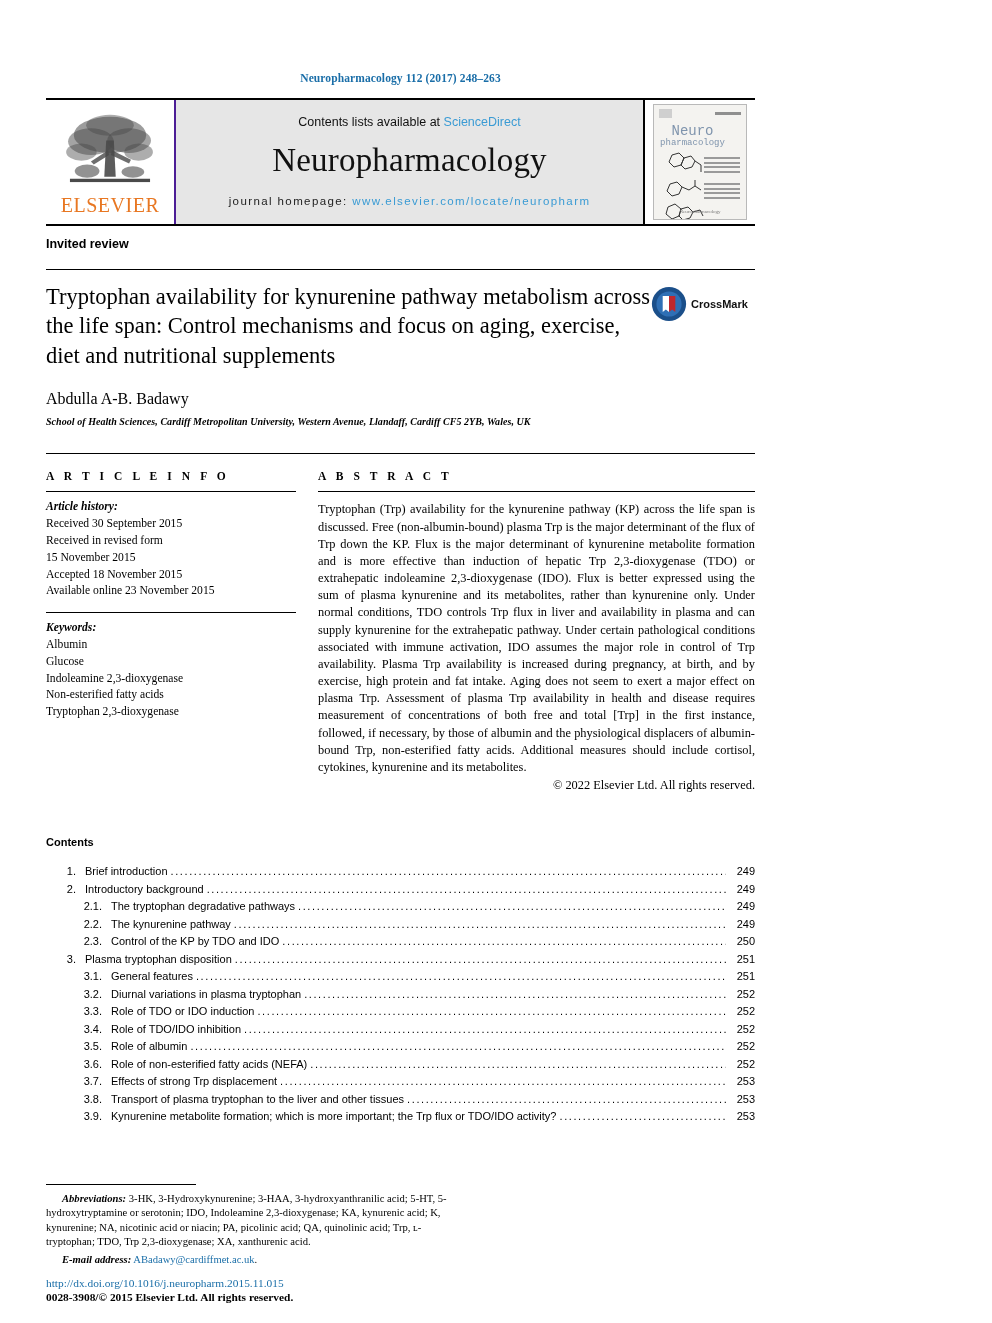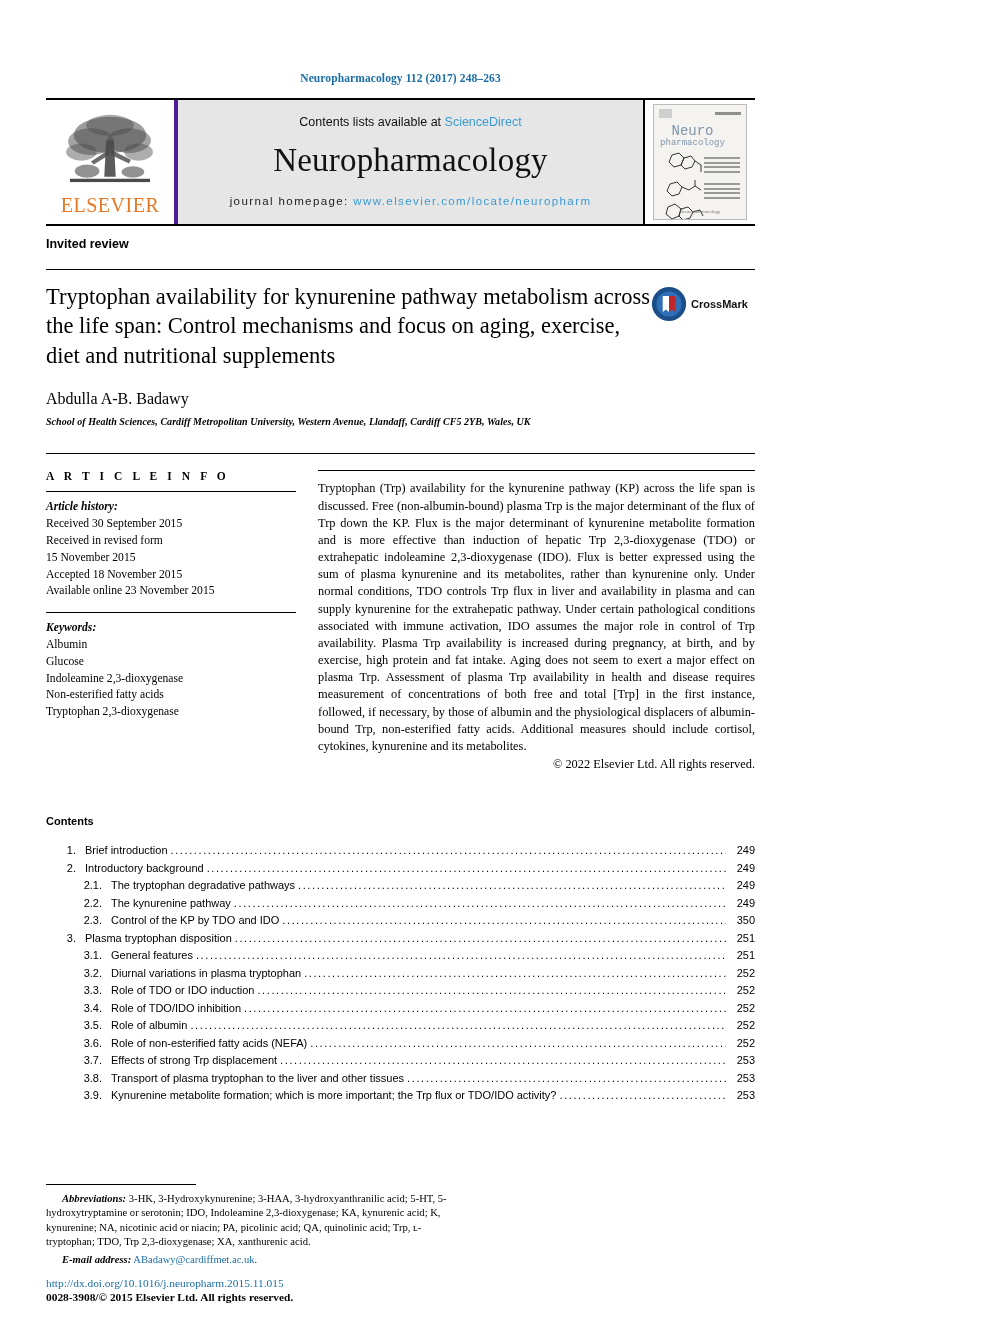--- a/index.html
+++ b/index.html
@@ -55,21 +55,21 @@
     margin-top: 1px;
   }
   .mast-center {
     flex: 1 1 auto;
     background: #e6e6e6;
     display: flex;
     flex-direction: column;
     align-items: center;
     justify-content: center;
     padding: 8px 0 10px;
-    border-left: 4px solid #4c1d95;
+    border-left: 2px solid #4c1d95;
   }
   .contents-line {
     font-family: "Liberation Sans", sans-serif;
     font-size: 12.5px;
     color: #111;
   }
   .contents-line .sd { color: #3a9bd4; }
   .journal-name {
     font-family: "Liberation Serif", serif;
     font-size: 33px;
@@ -374,20 +374,21 @@
         <div class="lbl">Keywords:</div>
         <div>Albumin</div>
         <div>Glucose</div>
         <div>Indoleamine 2,3-dioxygenase</div>
         <div>Non-esterified fatty acids</div>
         <div>Tryptophan 2,3-dioxygenase</div>
       </div>
     </div>
 
     <div class="col-abs">
+      <div class="sec-head">A B S T R A C T</div>
       <div class="rule"></div>
       <div class="abs-body">
         <p>Tryptophan (Trp) availability for the kynurenine pathway (KP) across the life span is discussed. Free (non-albumin-bound) plasma Trp is the major determinant of the flux of Trp down the KP. Flux is the major determinant of kynurenine metabolite formation and is more effective than induction of hepatic Trp 2,3-dioxygenase (TDO) or extrahepatic indoleamine 2,3-dioxygenase (IDO). Flux is better expressed using the sum of plasma kynurenine and its metabolites, rather than kynurenine only. Under normal conditions, TDO controls Trp flux in liver and availability in plasma and can supply kynurenine for the extrahepatic pathway. Under certain pathological conditions associated with immune activation, IDO assumes the major role in control of Trp availability. Plasma Trp availability is increased during pregnancy, at birth, and by exercise, high protein and fat intake. Aging does not seem to exert a major effect on plasma Trp. Assessment of plasma Trp availability in health and disease requires measurement of concentrations of both free and total [Trp] in the first instance, followed, if necessary, by those of albumin and the physiological displacers of albumin-bound Trp, non-esterified fatty acids. Additional measures should include cortisol, cytokines, kynurenine and its metabolites.</p>
         <p class="abs-copy">© 2022 Elsevier Ltd. All rights reserved.</p>
       </div>
     </div>
   </div>
 
   <div class="contents-block">
     <div class="contents-title">Contents</div>
@@ -413,21 +414,21 @@
         <div class="toc-row">
           <span class="toc-num lvl2">2.2.</span>
           <span class="toc-label">The kynurenine pathway</span>
           <span class="toc-dots">........................................................................................................................................................................................................</span>
           <span class="toc-page">249</span>
         </div>
         <div class="toc-row">
           <span class="toc-num lvl2">2.3.</span>
           <span class="toc-label">Control of the KP by TDO and IDO</span>
           <span class="toc-dots">........................................................................................................................................................................................................</span>
-          <span class="toc-page">350</span>
+          <span class="toc-page">250</span>
         </div>
         <div class="toc-row">
           <span class="toc-num lvl1">3.</span>
           <span class="toc-label">Plasma tryptophan disposition</span>
           <span class="toc-dots">........................................................................................................................................................................................................</span>
           <span class="toc-page">251</span>
         </div>
         <div class="toc-row">
           <span class="toc-num lvl2">3.1.</span>
           <span class="toc-label">General features</span>

